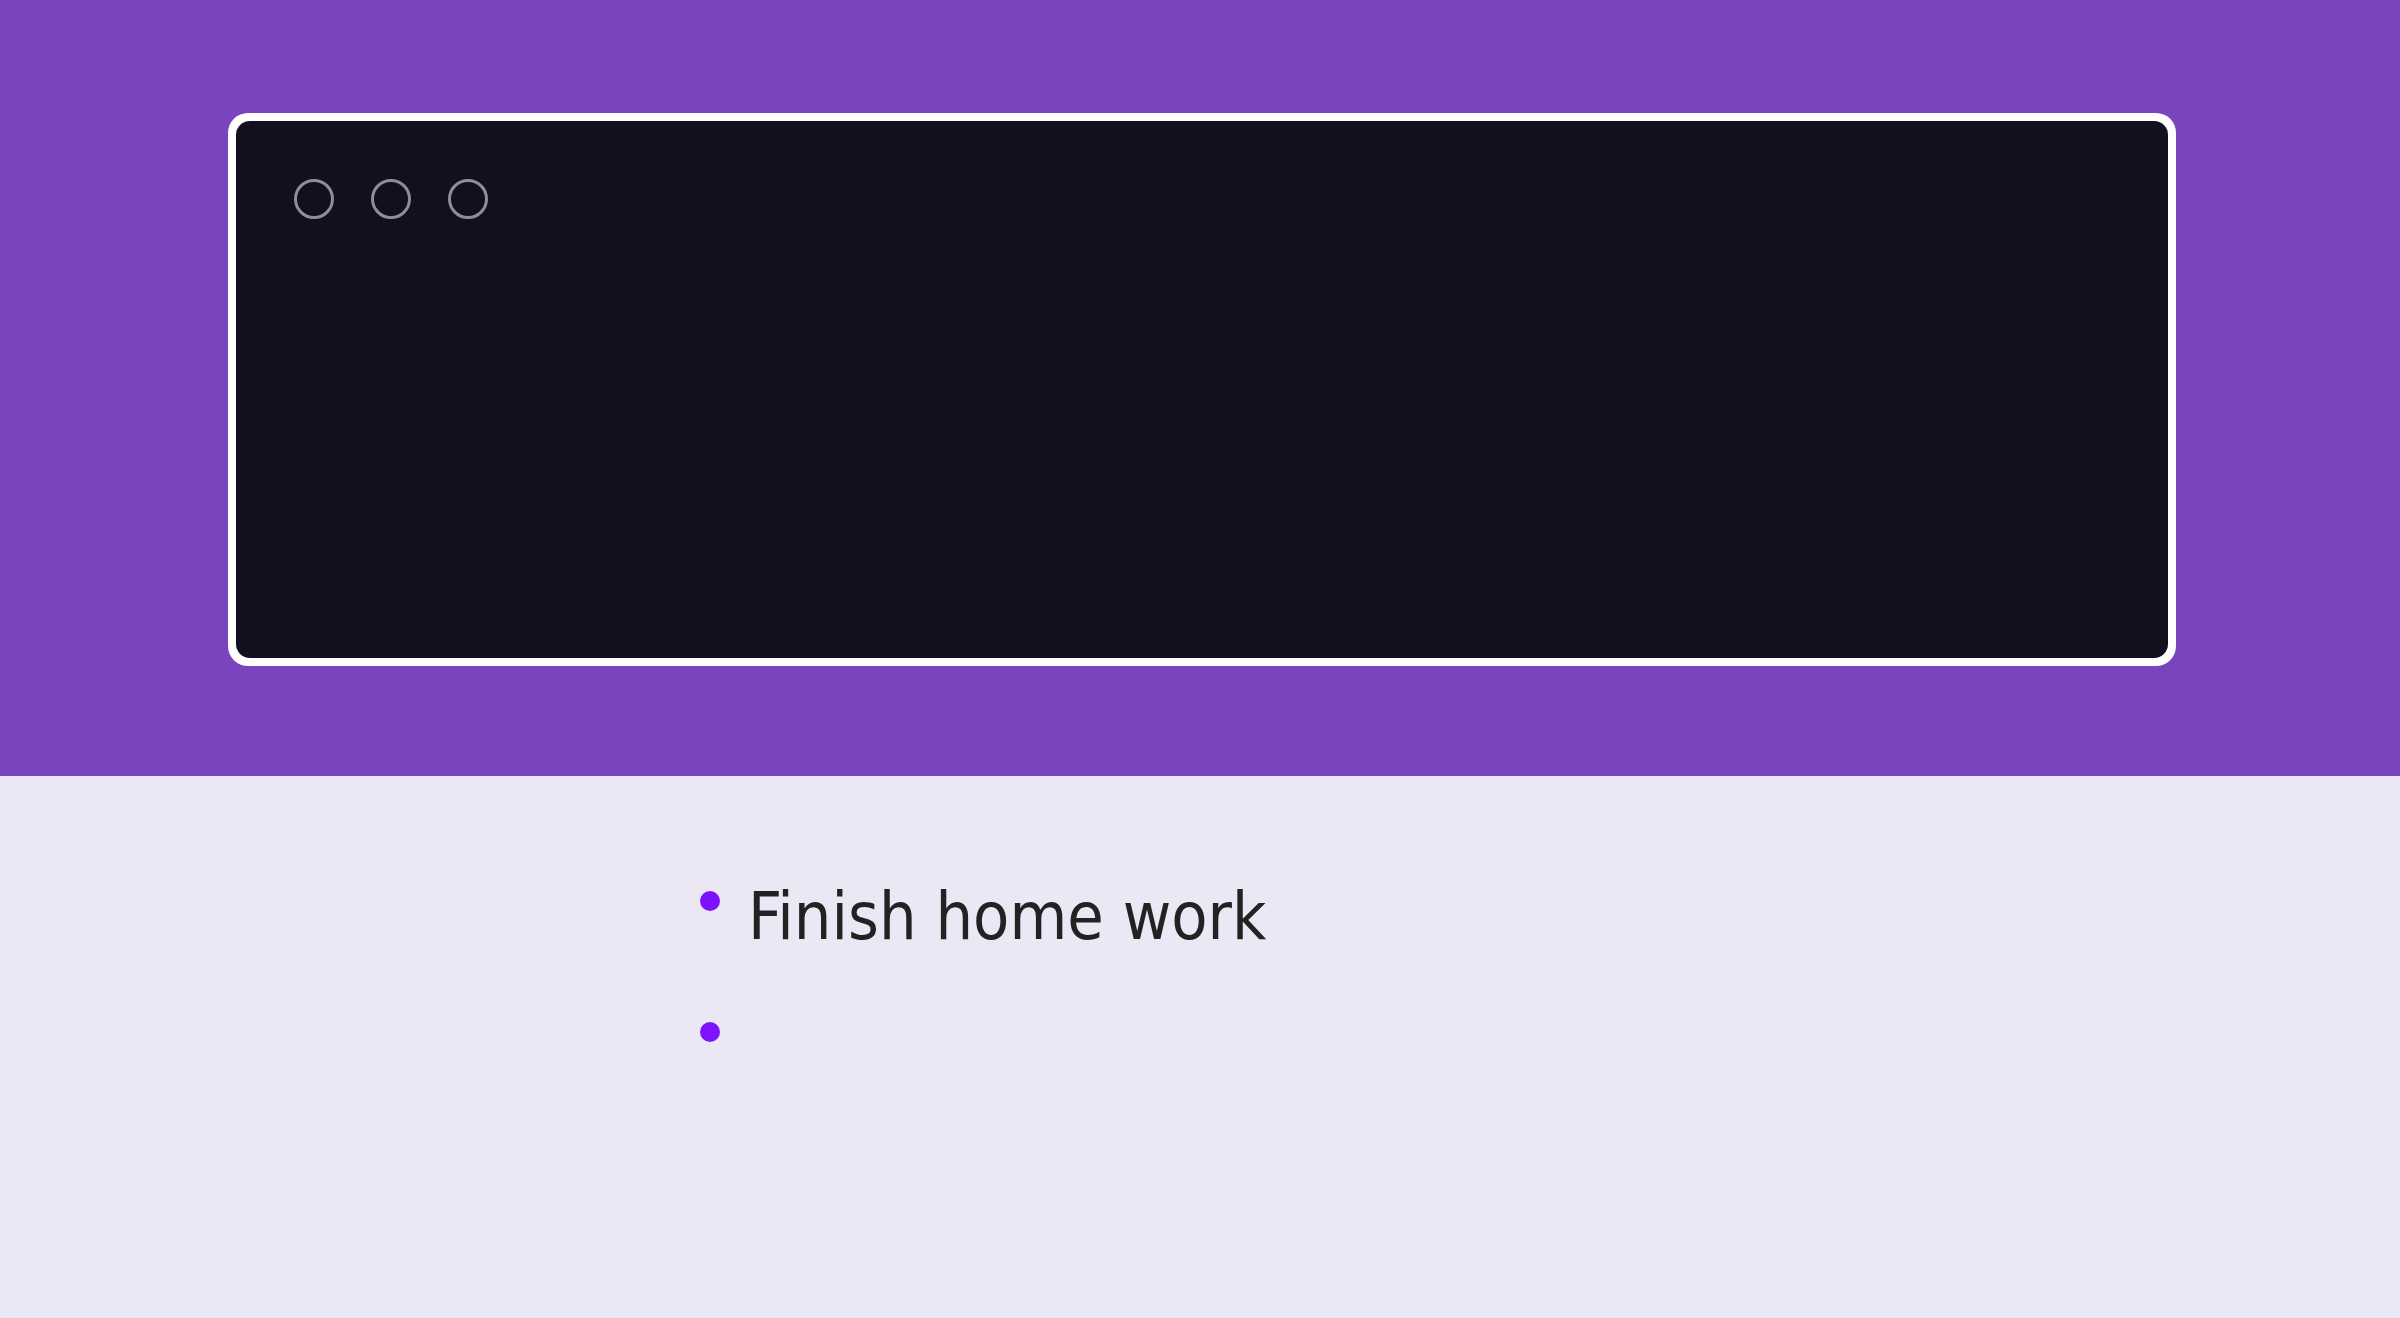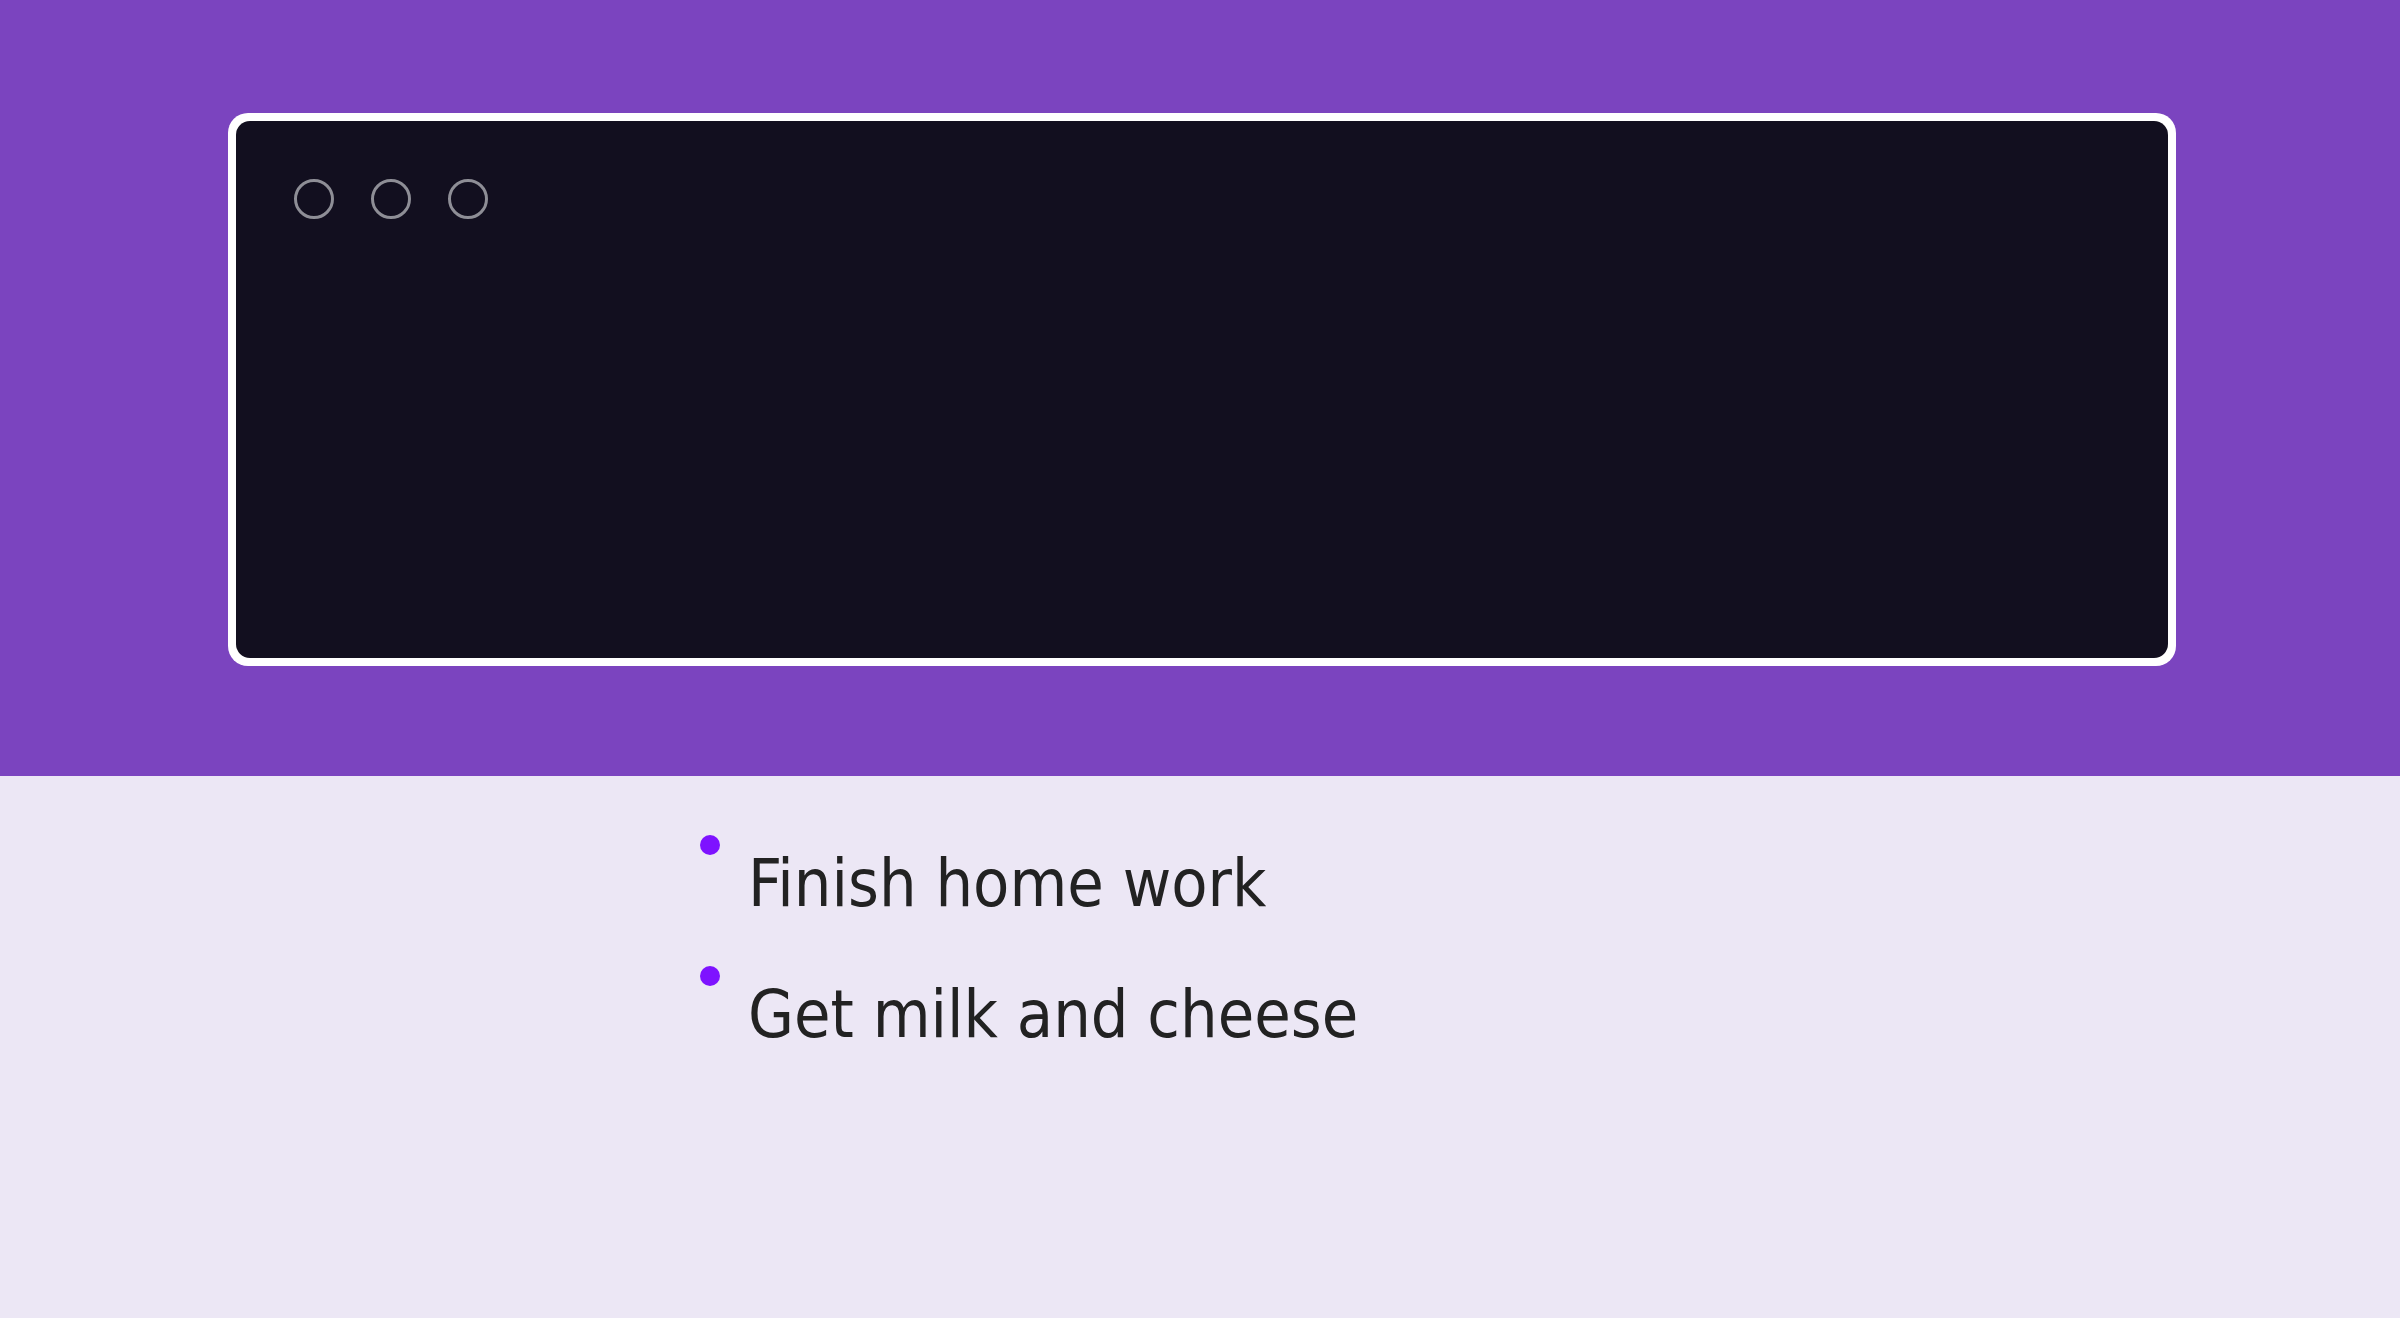--- a/index.html
+++ b/index.html
@@ -91,21 +91,21 @@
   .todo-list {
     position: absolute;
     left: 700px;
     top: 75px;
     margin: 0;
     padding: 0;
     list-style: none;
   }
   .todo-item {
     display: flex;
-    align-items: flex-start;
+    align-items: center;
     height: 131px;
     font-size: 66px;
     color: #222222;
     font-family: "DejaVu Sans", "Liberation Sans", sans-serif;
     font-stretch: condensed;
   }
   .todo-marker {
     flex: 0 0 auto;
     width: 20px;
     height: 20px;
@@ -145,16 +145,15 @@
 </div>
 
 <div class="list-section" style="background: rgb(236, 231, 245);">
   <ul class="todo-list">
     <li class="todo-item">
       <span class="todo-marker" style="background: rgb(126, 18, 255);"></span>
       <span class="todo-label">Finish home work</span>
     </li>
     <li class="todo-item">
       <span class="todo-marker" style="background: rgb(126, 18, 255);"></span>
-      <span class="todo-label">Get milk and cheese</span>
     </li>
   </ul>
 </div>
 
 </body></html>

